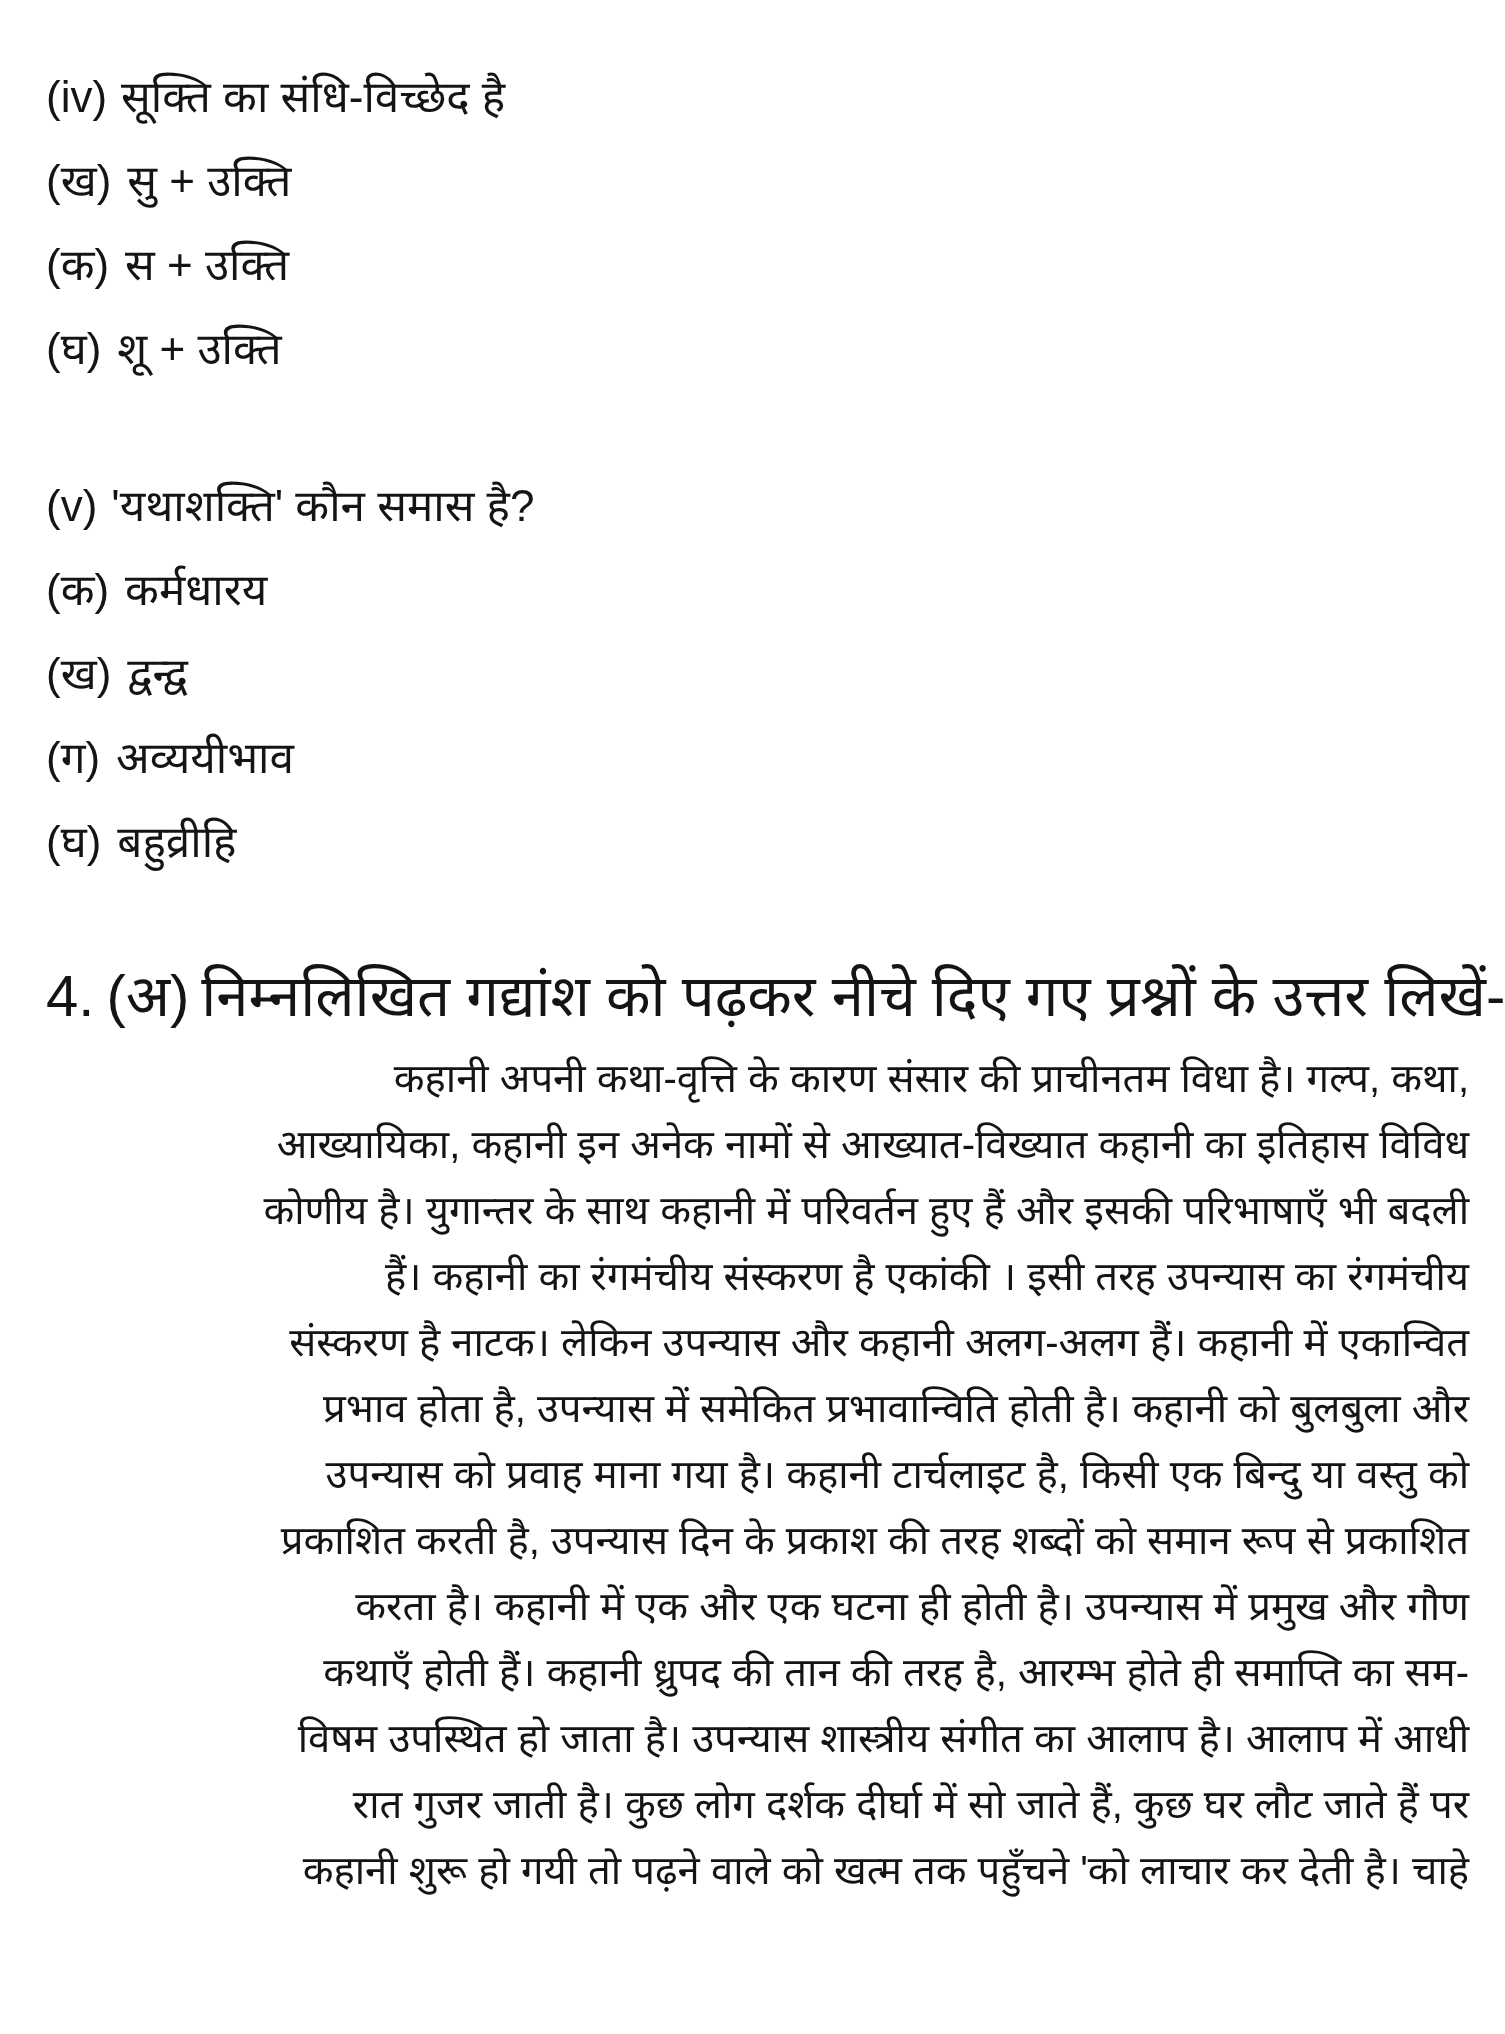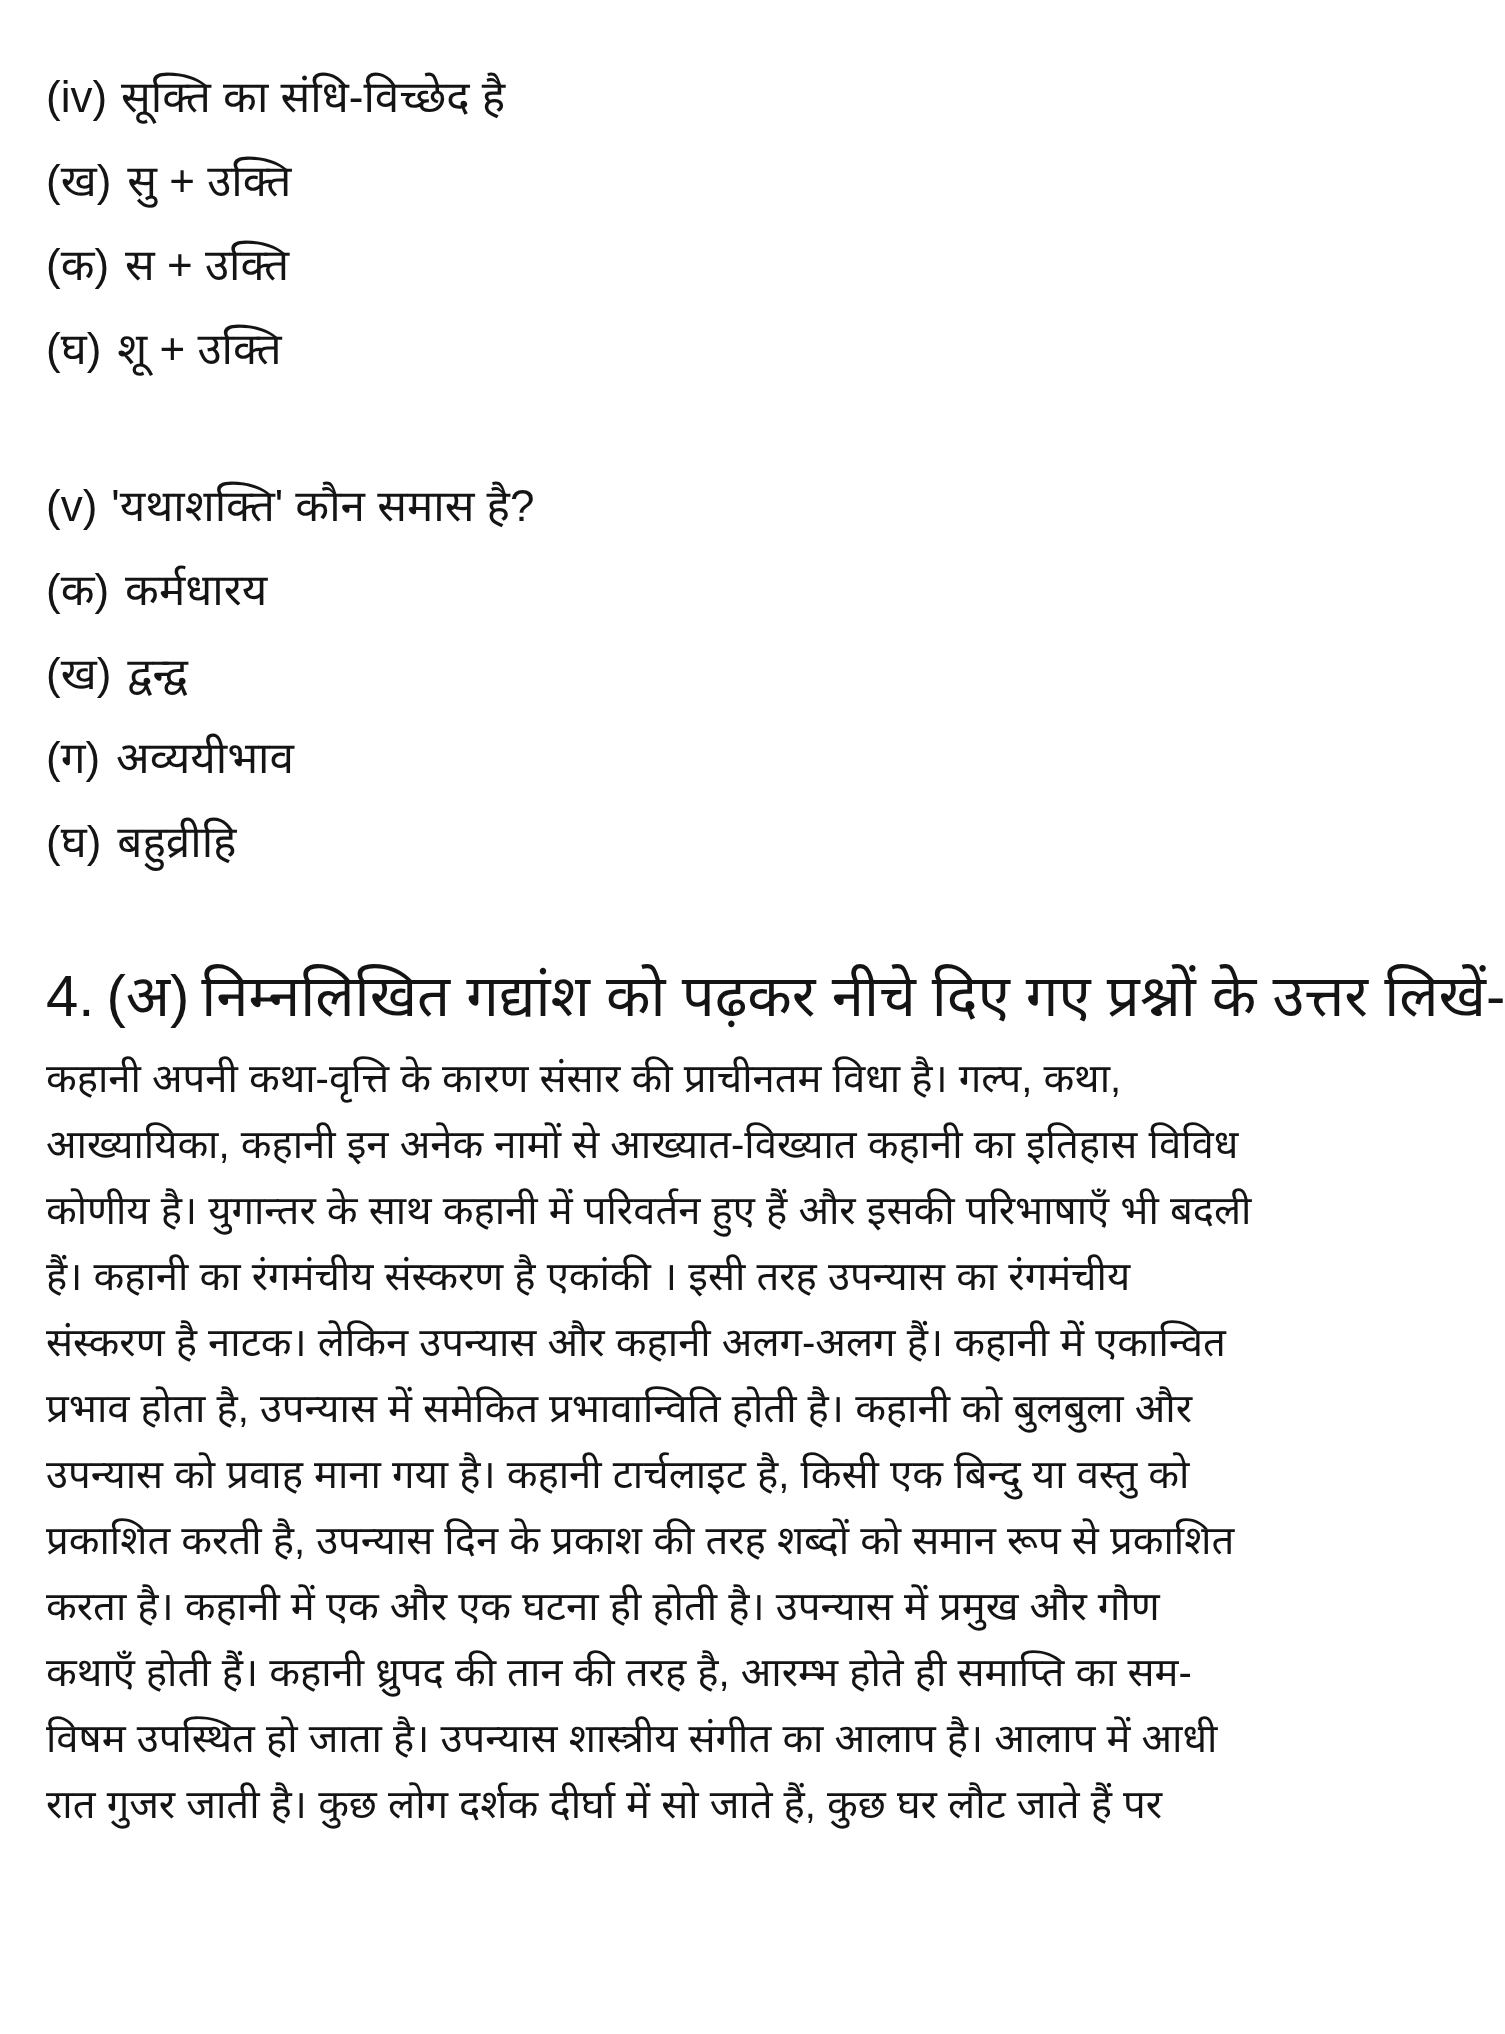--- a/index.html
+++ b/index.html
@@ -25,21 +25,21 @@
   .q-num   { margin-right: 14px; }
   .opt-label { margin-right: 16px; }
   .block-v { margin-top: 73px; }
   .heading {
     margin-top: 70px;
     font-size: 58px;
     line-height: 84px;
     white-space: nowrap;
   }
   .heading .h-num, .heading .h-part { margin-right: 12px; }
-  .passage { margin-top: 7px; }
+  .passage { margin-top: 7px; text-align: right; }
   .p-line {
     font-size: 40px;
     line-height: 66px;
     white-space: nowrap;
   }
 </style>
 </head>
 <body>
 
 <div class="page">
@@ -87,15 +87,16 @@
     <div class="p-line">कोणीय है। युगान्तर के साथ कहानी में परिवर्तन हुए हैं और इसकी परिभाषाएँ भी बदली</div>
     <div class="p-line">हैं। कहानी का रंगमंचीय संस्करण है एकांकी । इसी तरह उपन्यास का रंगमंचीय</div>
     <div class="p-line">संस्करण है नाटक। लेकिन उपन्यास और कहानी अलग-अलग हैं। कहानी में एकान्वित</div>
     <div class="p-line">प्रभाव होता है, उपन्यास में समेकित प्रभावान्विति होती है। कहानी को बुलबुला और</div>
     <div class="p-line">उपन्यास को प्रवाह माना गया है। कहानी टार्चलाइट है, किसी एक बिन्दु या वस्तु को</div>
     <div class="p-line">प्रकाशित करती है, उपन्यास दिन के प्रकाश की तरह शब्दों को समान रूप से प्रकाशित</div>
     <div class="p-line">करता है। कहानी में एक और एक घटना ही होती है। उपन्यास में प्रमुख और गौण</div>
     <div class="p-line">कथाएँ होती हैं। कहानी ध्रुपद की तान की तरह है, आरम्भ होते ही समाप्ति का सम-</div>
     <div class="p-line">विषम उपस्थित हो जाता है। उपन्यास शास्त्रीय संगीत का आलाप है। आलाप में आधी</div>
     <div class="p-line">रात गुजर जाती है। कुछ लोग दर्शक दीर्घा में सो जाते हैं, कुछ घर लौट जाते हैं पर</div>
+    <div class="p-line">कहानी शुरू हो गयी तो पढ़ने वाले को खत्म तक पहुँचने 'को लाचार कर देती है। चाहे</div>
   </div>
 
 </div>
 
 </body></html>

